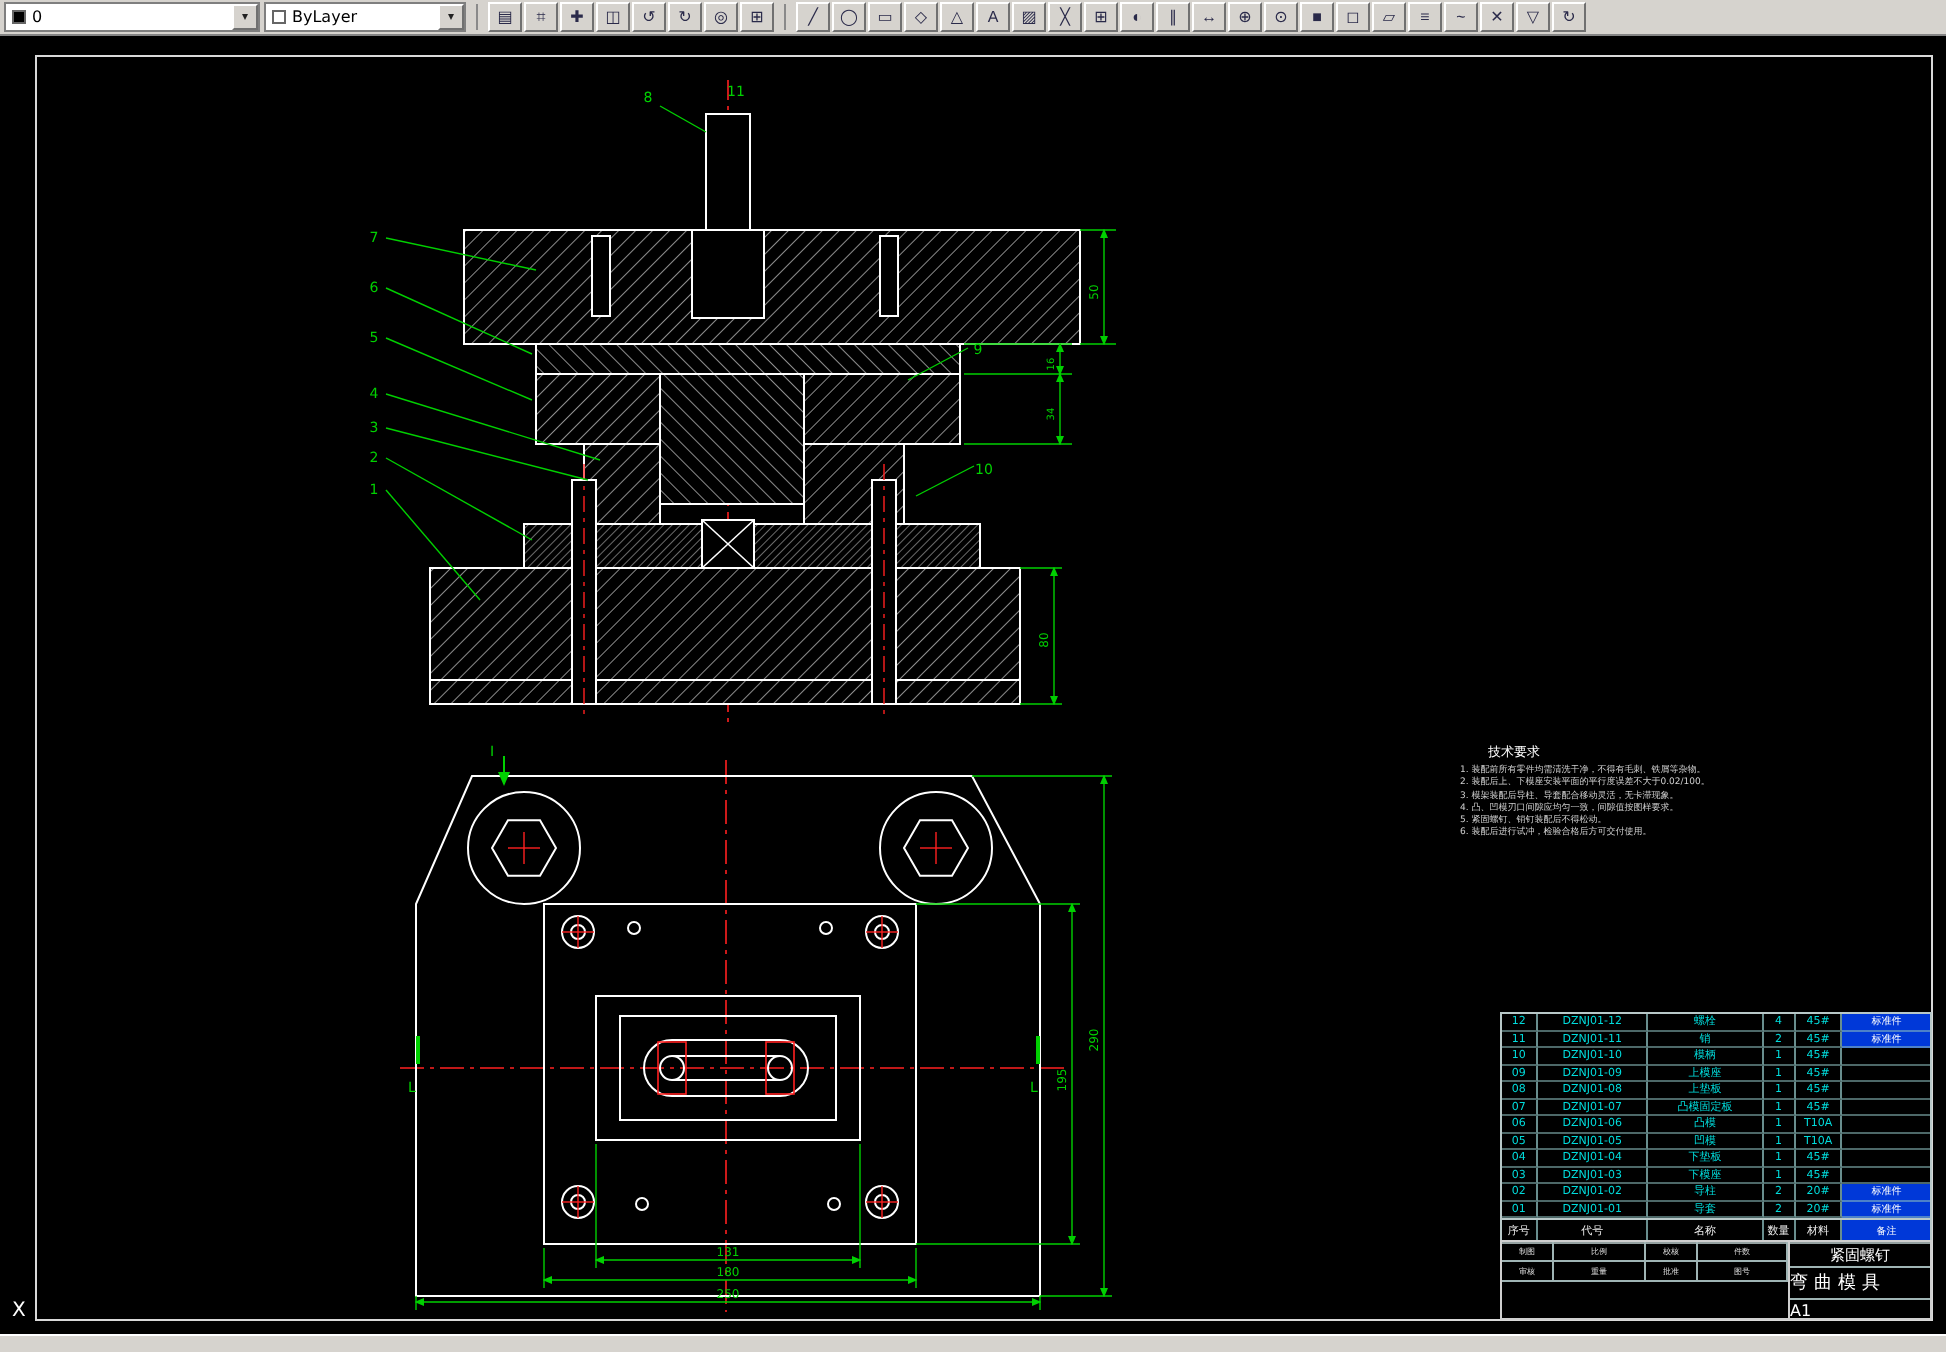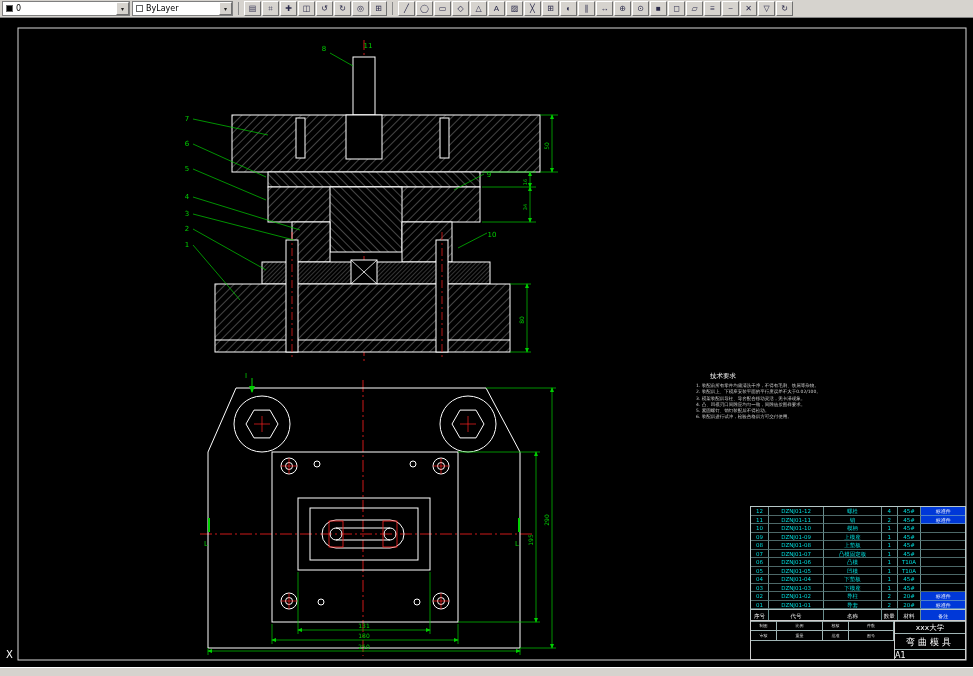--- a/index.html
+++ b/index.html
@@ -31,21 +31,21 @@
   .tbtn {
     width:17px; height:15px; background:#d6d3ce;
     border:1px solid; border-color:#fff #707070 #707070 #fff;
     font-size:8px; line-height:1; color:#2a2a4a;
     display:flex; align-items:center; justify-content:center; cursor:pointer;
   }
   .sep { width:1px; height:13px; background:#8a8a8a; margin:0 3px; flex:0 0 1px; }
   
   svg.canvas { position:absolute; top:0; left:0; z-index:1; }
   .notes {
-    position:absolute; left:696px; top:372px; width:160px; z-index:2;
+    position:absolute; left:730px; top:372px; width:160px; z-index:2;
     color:#cfcfcf;
   }
   .notes .ntitle { font-size:6.5px; color:#fff; margin-left:14px; margin-bottom:2px; }
   .notes .nline { font-size:4.5px; line-height:1.4; white-space:nowrap; }
   
   .bom {
     position:absolute; left:750px; top:506px; width:216px; z-index:2;
     border:1px solid #b8c8c8;
   }
   .bom-row, .bom-header-row { display:flex; }
@@ -68,21 +68,21 @@
   }
   .tb-left { width:143px; display:grid; grid-template-columns:26px 46px 26px 45px;
     grid-auto-rows:10px; }
   .tb-left span {
     border-right:1px solid #9fb4b4; border-bottom:1px solid #9fb4b4;
     font-size:4px; color:#ddd; text-align:center; line-height:10px; overflow:hidden;
   }
   .tb-right { width:73px; border-left:1px solid #cfcfcf; display:flex; flex-direction:column; }
   .tb-univ { height:13px; font-size:7.5px; color:#fff; text-align:center; line-height:13px;
     border-bottom:1px solid #9fb4b4; }
-  .tb-title { height:16px; font-size:9px; letter-spacing:3px; color:#fff; text-align:center;
+  .tb-title { height:16px; font-size:9px; letter-spacing:3px; color:#fff; text-align:left;
     line-height:16px; border-bottom:1px solid #9fb4b4; }
   .tb-sheet { flex:1; font-size:8px; color:#fff; text-align:left; line-height:11px; }
   
   .cmdbar {
     position:absolute; left:0; bottom:0; width:973px; height:9px;
     background:#d6d3ce; border-top:1px solid #fff; z-index:10;
   }
 </style>
 </head>
 <body>
@@ -514,19 +514,19 @@
 
       <span>审核</span>
 
       <span>重量</span>
 
       <span>批准</span>
 
       <span>图号</span>
     </div>
   <div class="tb-right">
-    <div class="tb-univ">xxx大学</div>
+    <div class="tb-univ">紧固螺钉</div>
     <div class="tb-title">弯曲模具</div>
     <div class="tb-sheet">A1</div>
   </div>
 </div>
 
 <div class="cmdbar"></div>
 
 </body></html>

